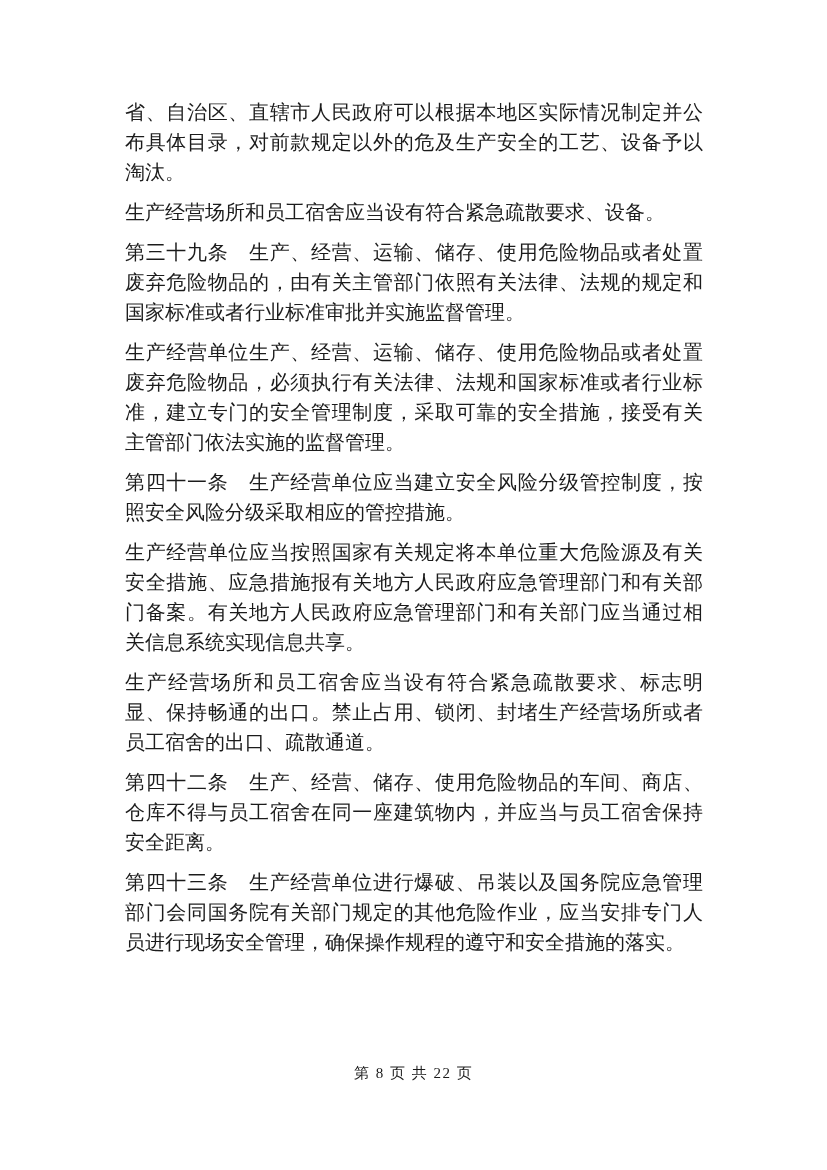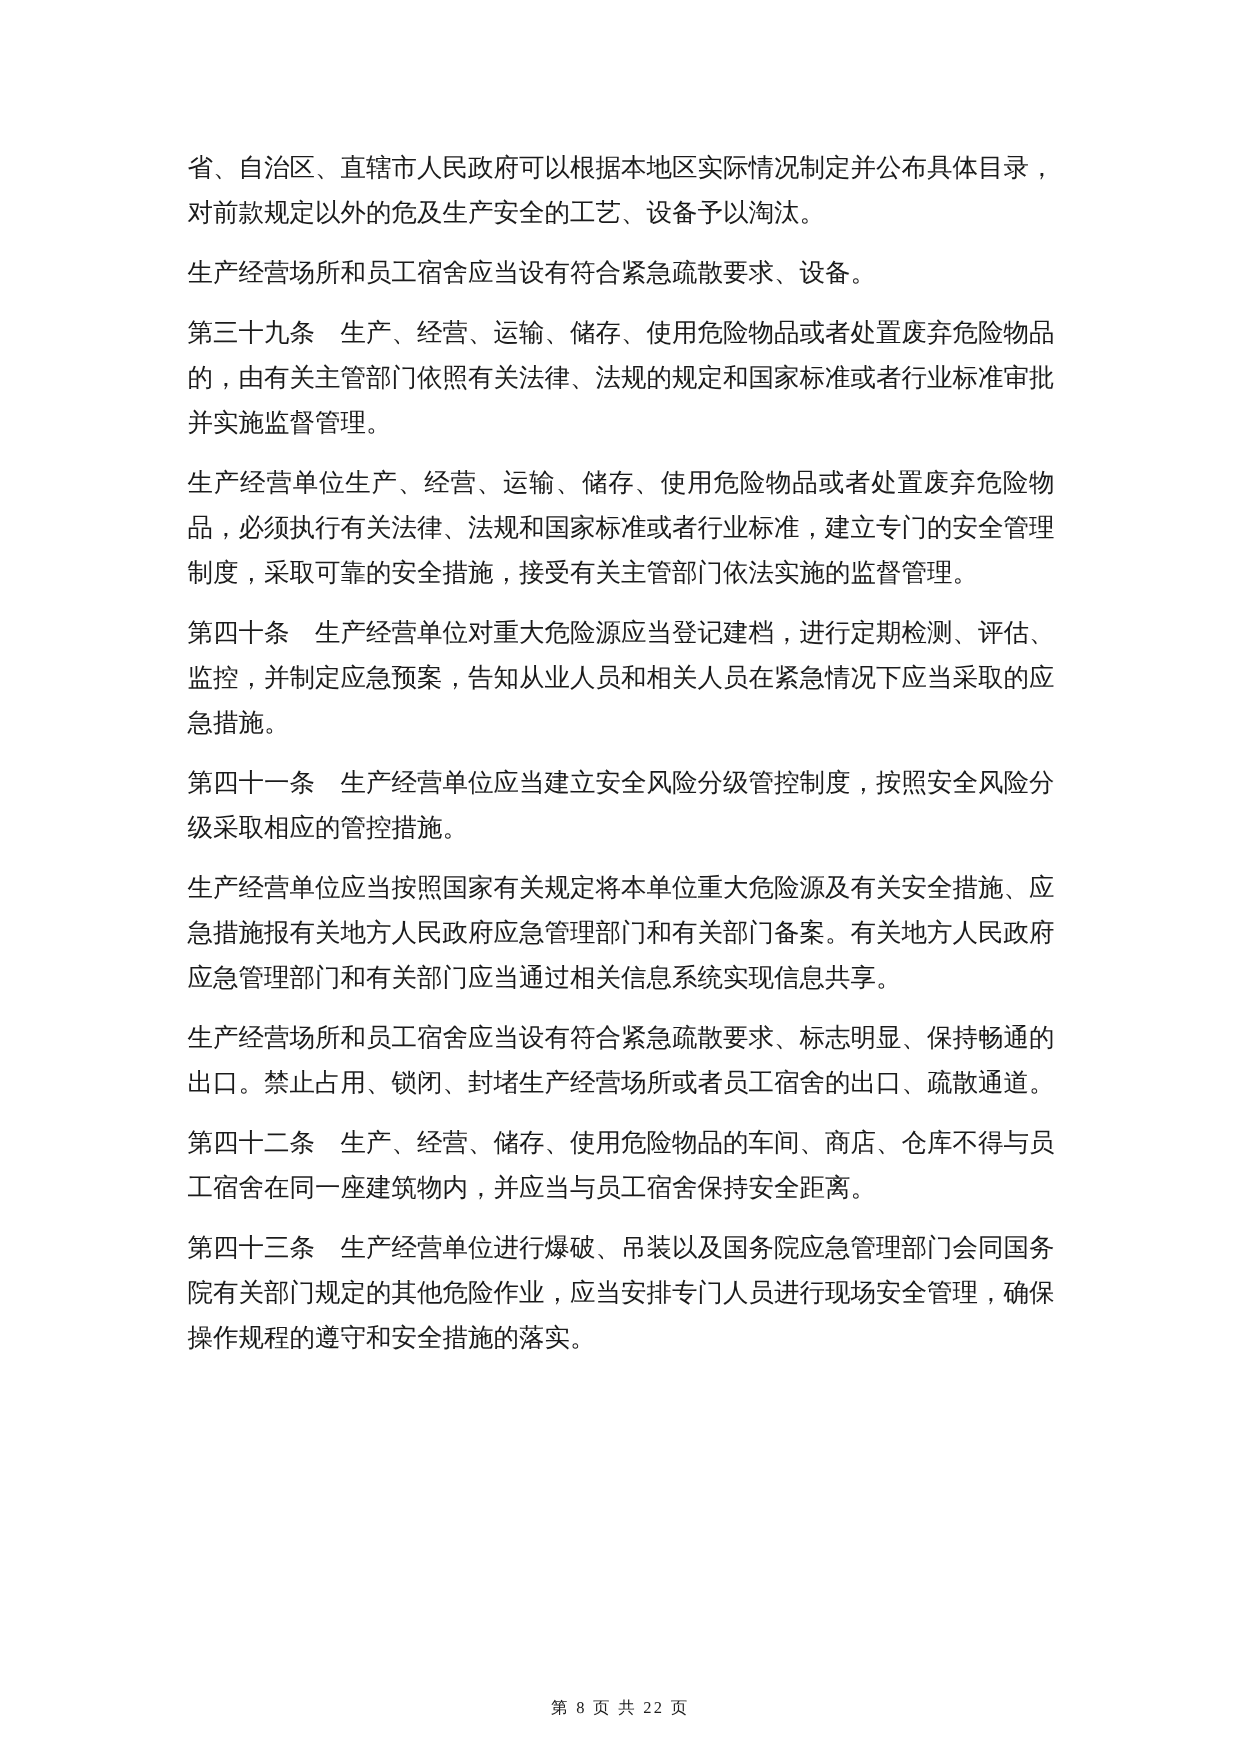--- a/index.html
+++ b/index.html
@@ -20,50 +20,49 @@
   .content {
     position: absolute;
     top: 0;
     left: 0;
     box-sizing: border-box;
     width: 827px;
     padding: 97px 124px 0 125px;
   }
   .content p {
     margin: 0 0 10px 0;
-    font-size: 17px;
+    font-size: 20px;
     line-height: 30px;
     text-align: justify;
     text-align-last: left;
     text-justify: inter-ideograph;
     letter-spacing: 0;
     word-break: break-all;
   }
   .footer {
     position: absolute;
-    top: 1130px;
+    top: 1064px;
     left: 0;
     width: 827px;
     text-align: center;
-    font-size: 11px;
+    font-size: 15px;
     line-height: 18px;
     letter-spacing: 1.5px;
     color: #1b1b1b;
   }
 </style>
 </head>
 <body>
 
 <div class="page">
   <div class="content">
     <p>省、自治区、直辖市人民政府可以根据本地区实际情况制定并公布具体目录，对前款规定以外的危及生产安全的工艺、设备予以淘汰。</p>
     <p>生产经营场所和员工宿舍应当设有符合紧急疏散要求、设备。</p>
     <p>第三十九条　生产、经营、运输、储存、使用危险物品或者处置废弃危险物品的，由有关主管部门依照有关法律、法规的规定和国家标准或者行业标准审批并实施监督管理。</p>
     <p>生产经营单位生产、经营、运输、储存、使用危险物品或者处置废弃危险物品，必须执行有关法律、法规和国家标准或者行业标准，建立专门的安全管理制度，采取可靠的安全措施，接受有关主管部门依法实施的监督管理。</p>
-    <p>第四十条　生产经营单位对重大危险源应当登记建档，进行定期检测、评估、监控，并制定应急预案，告知从业人员和相关人员在紧急情况下应当采取的应急措施。</p>
     <p>第四十一条　生产经营单位应当建立安全风险分级管控制度，按照安全风险分级采取相应的管控措施。</p>
     <p>生产经营单位应当按照国家有关规定将本单位重大危险源及有关安全措施、应急措施报有关地方人民政府应急管理部门和有关部门备案。有关地方人民政府应急管理部门和有关部门应当通过相关信息系统实现信息共享。</p>
     <p>生产经营场所和员工宿舍应当设有符合紧急疏散要求、标志明显、保持畅通的出口。禁止占用、锁闭、封堵生产经营场所或者员工宿舍的出口、疏散通道。</p>
     <p>第四十二条　生产、经营、储存、使用危险物品的车间、商店、仓库不得与员工宿舍在同一座建筑物内，并应当与员工宿舍保持安全距离。</p>
     <p>第四十三条　生产经营单位进行爆破、吊装以及国务院应急管理部门会同国务院有关部门规定的其他危险作业，应当安排专门人员进行现场安全管理，确保操作规程的遵守和安全措施的落实。</p>
   </div>
   <div class="footer">
     <span>第 8 页 共 22 页</span>
   </div>
 </div>

